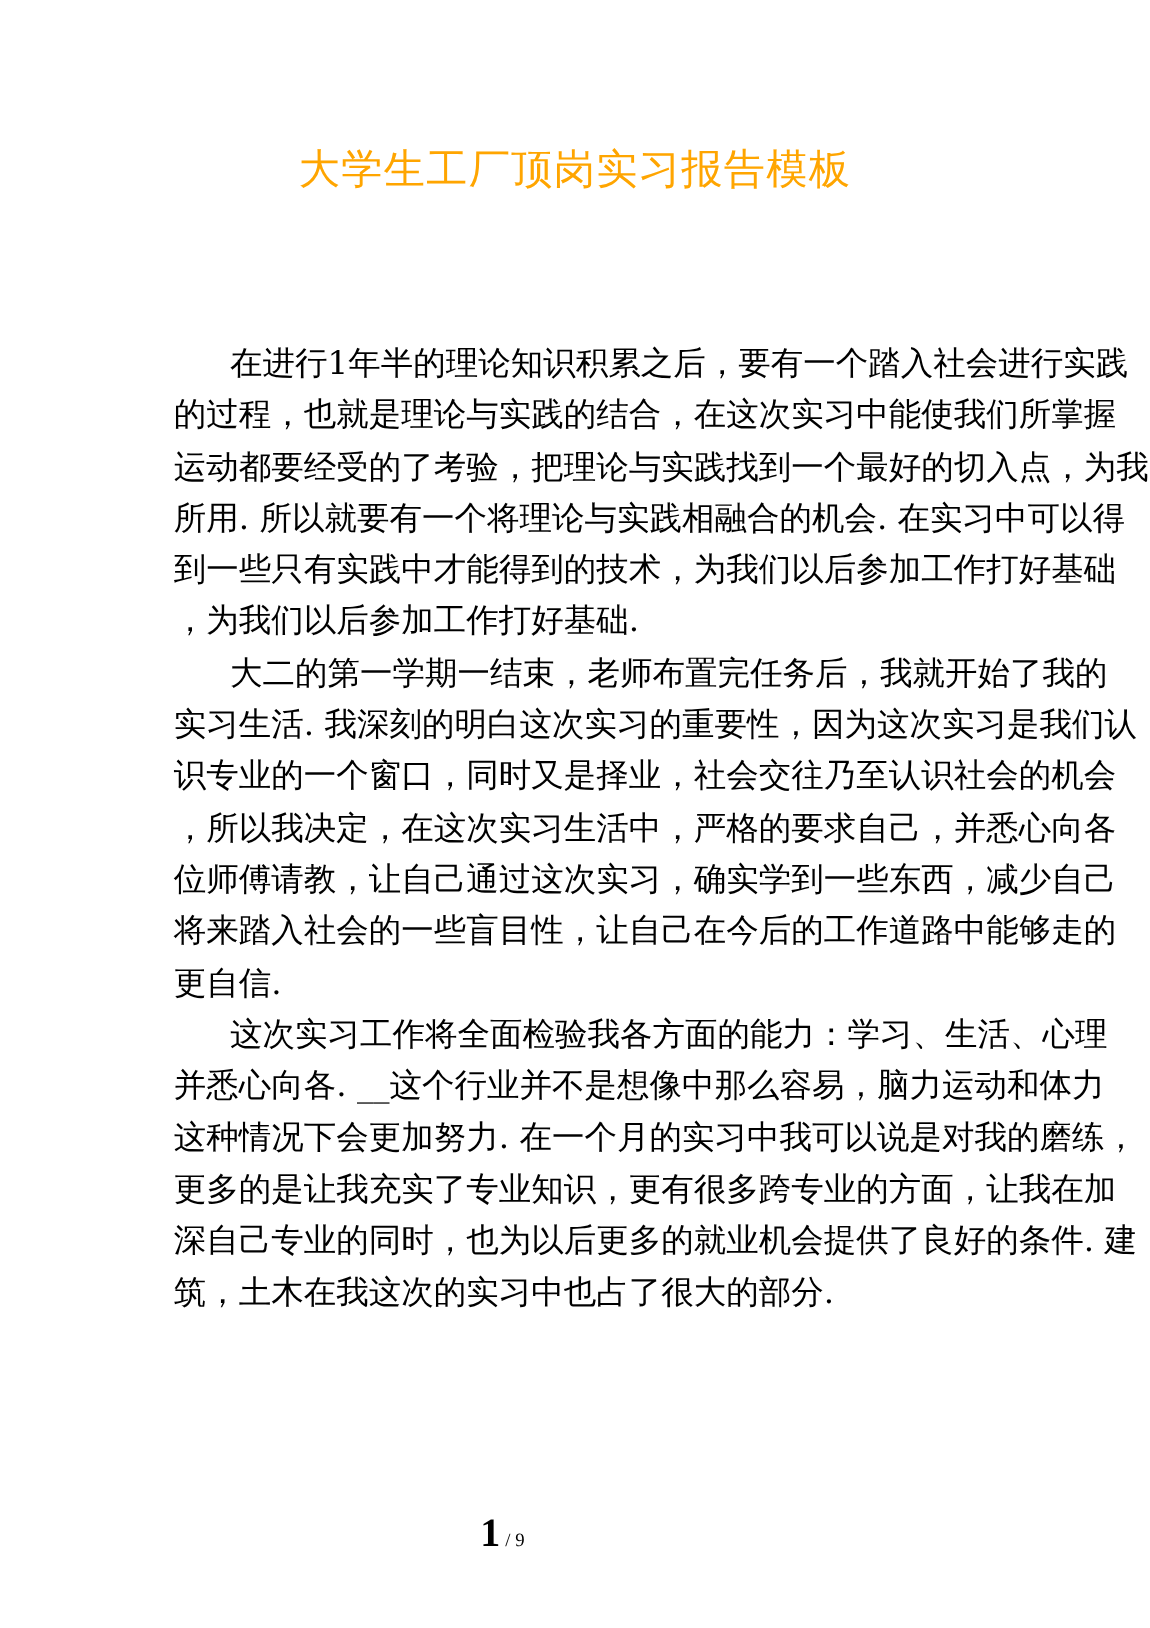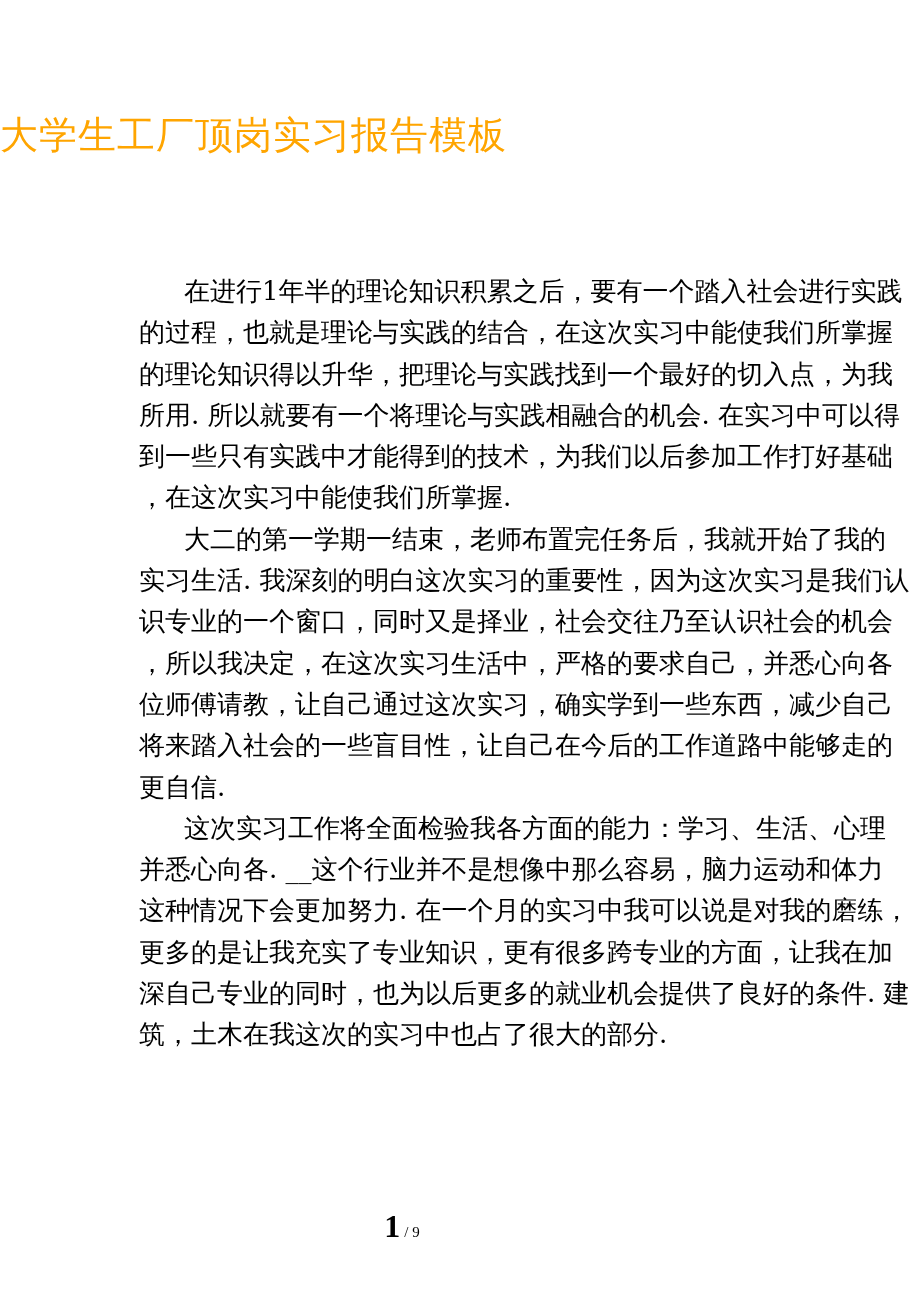--- a/index.html
+++ b/index.html
@@ -19,21 +19,22 @@
       position: absolute;
       left: 0; top: 0;
       width: 920px;
       height: 1302px;
     }
     .title {
       position: absolute;
       top: 112px;
       left: 0;
       width: 920px;
-      font-size: 38px;
+      text-align: center;
+      font-size: 33px;
       line-height: 46px;
       color: #FFA500;
       letter-spacing: 1px;
       font-family: "DejaVu Sans", "Liberation Sans", sans-serif;
     }
     .body-text {
       position: absolute;
       left: 139px;
       top: 271px;
       width: 642px;
@@ -75,24 +76,24 @@
 </head>
 <body>
 
 <div class="page">
   <div class="title">大学生工厂顶岗实习报告模板</div>
 
   <div class="body-text">
     <p class="para">
       <span class="line first">在进行1年半的理论知识积累之后，要有一个踏入社会进行实践</span>
       <span class="line">的过程，也就是理论与实践的结合，在这次实习中能使我们所掌握</span>
-      <span class="line">的理论知识得以升华，把理论与实践找到一个最好的切入点，为我</span>
+      <span class="line">运动都要经受的了考验，把理论与实践找到一个最好的切入点，为我</span>
       <span class="line">所用. 所以就要有一个将理论与实践相融合的机会. 在实习中可以得</span>
       <span class="line">到一些只有实践中才能得到的技术，为我们以后参加工作打好基础</span>
-      <span class="line">，在这次实习中能使我们所掌握.</span>
+      <span class="line">，为我们以后参加工作打好基础.</span>
     </p>
     <p class="para">
       <span class="line first">大二的第一学期一结束，老师布置完任务后，我就开始了我的</span>
       <span class="line">实习生活. 我深刻的明白这次实习的重要性，因为这次实习是我们认</span>
       <span class="line">识专业的一个窗口，同时又是择业，社会交往乃至认识社会的机会</span>
       <span class="line">，所以我决定，在这次实习生活中，严格的要求自己，并悉心向各</span>
       <span class="line">位师傅请教，让自己通过这次实习，确实学到一些东西，减少自己</span>
       <span class="line">将来踏入社会的一些盲目性，让自己在今后的工作道路中能够走的</span>
       <span class="line">更自信.</span>
     </p>

